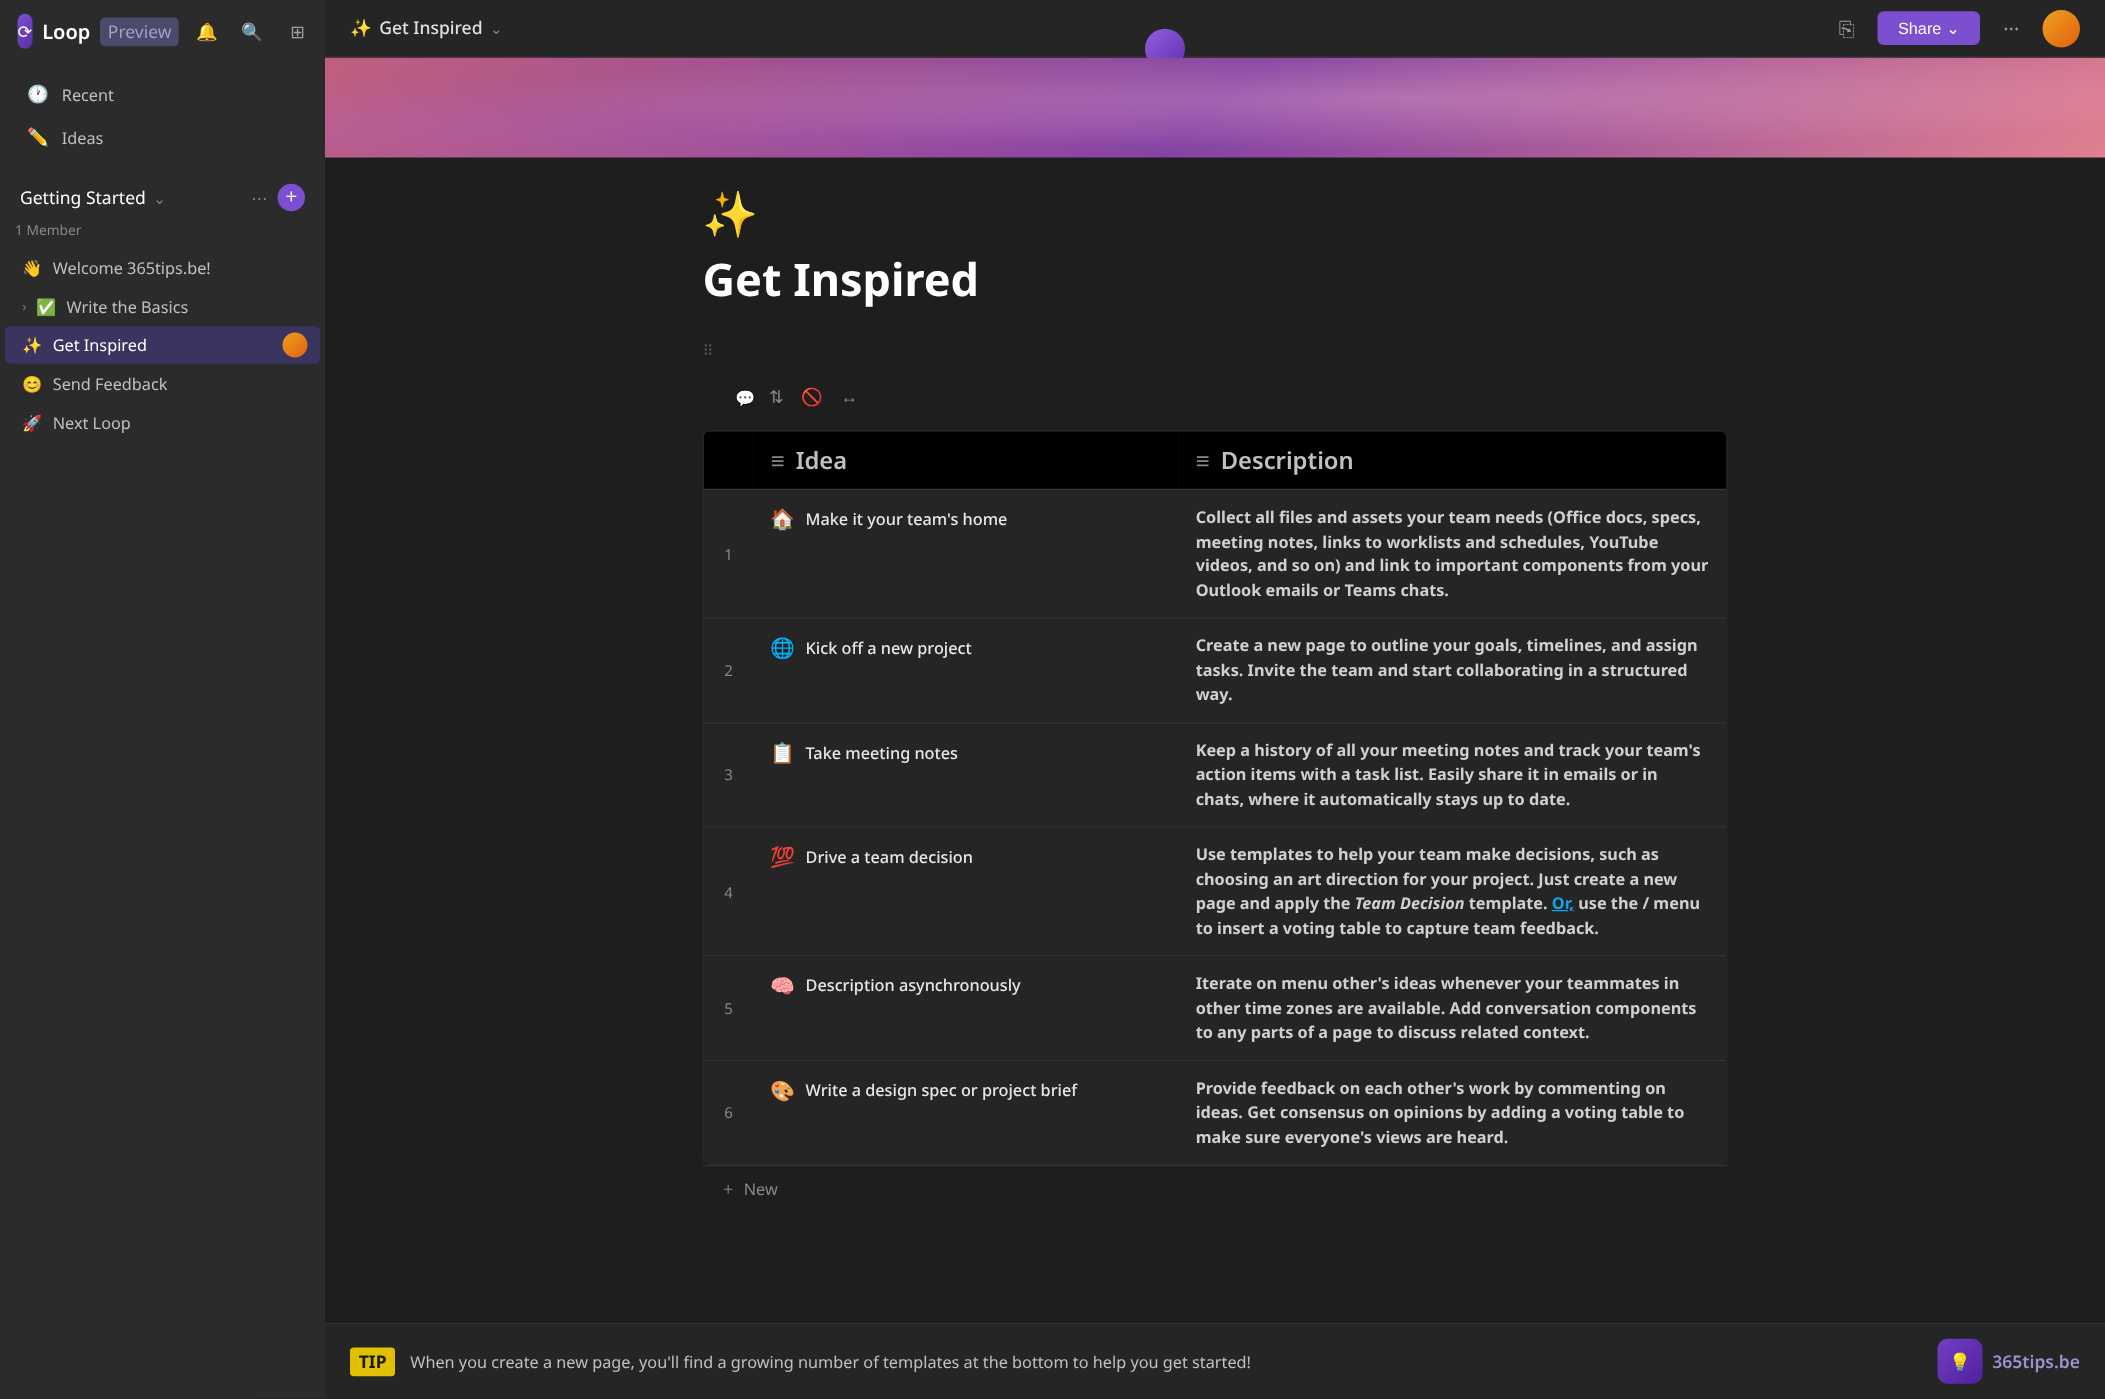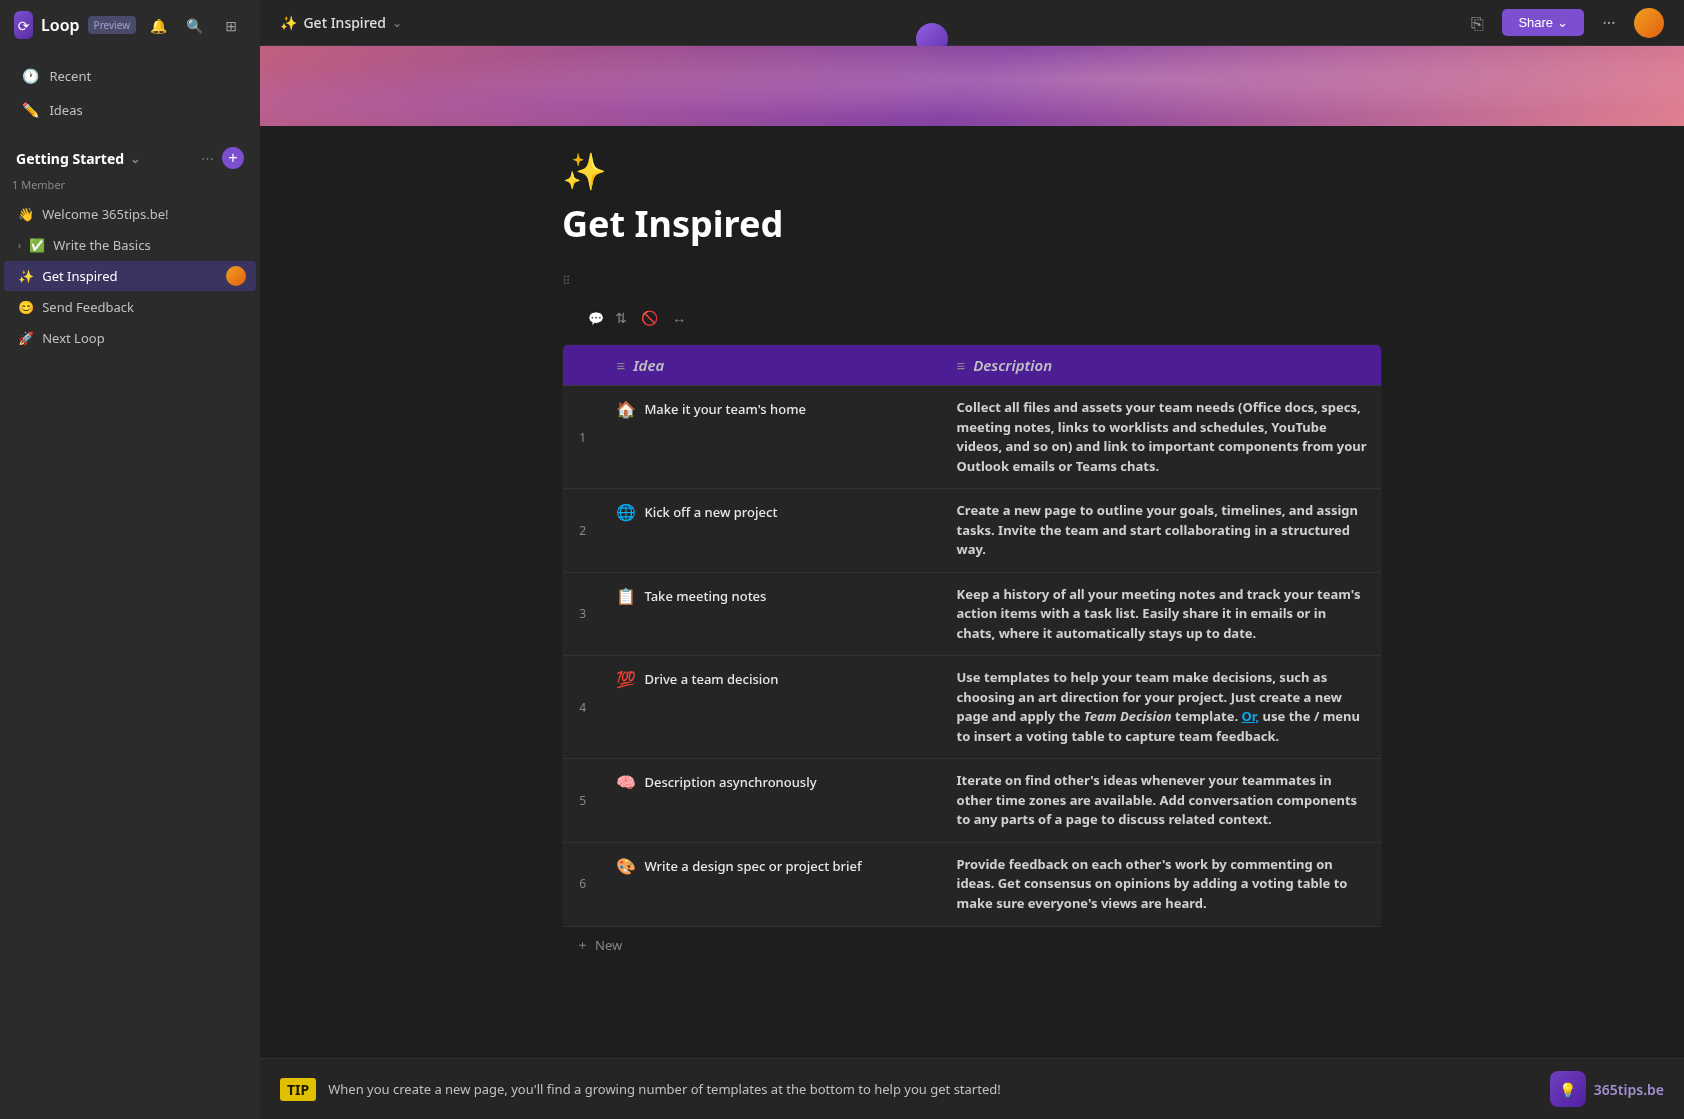--- a/index.html
+++ b/index.html
@@ -43,21 +43,21 @@
 
     .app-name {
       font-size: 16px;
       font-weight: 600;
       color: #ffffff;
     }
 
     .preview-badge {
       background: #4a4a6a;
       color: #a0a0d0;
-      font-size: 10px;
+      font-size: 14px;
       padding: 2px 6px;
       border-radius: 4px;
     }
 
     .sidebar-nav {
       padding: 8px 0;
     }
 
     .nav-item {
       display: flex;
@@ -79,21 +79,21 @@
       justify-content: space-between;
       padding: 8px 12px;
       margin: 4px 4px 0;
     }
 
     .workspace-name {
       display: flex;
       align-items: center;
       gap: 6px;
       font-size: 14px;
-      font-weight: 700;
+      font-weight: 400;
       color: #ffffff;
       cursor: pointer;
     }
 
     .workspace-controls {
       display: flex;
       align-items: center;
       gap: 4px;
     }
 
@@ -321,28 +321,27 @@
     .ideas-table {
       width: 100%;
       border-collapse: collapse;
       border-radius: 6px;
       overflow: hidden;
       background: #252525;
       border: 1px solid #3a3a3a;
     }
 
     .ideas-table th {
-      background: #4c1d95;
+      background: #000000;
       padding: 10px 14px;
-      font-size: 15px;
+      font-size: 19px;
       font-weight: 600;
       color: #c0c0c0;
       text-align: left;
       border-bottom: 1px solid #3a3a3a;
-      font-style: italic;
     }
 
     .ideas-table th:first-child {
       width: 40px;
       text-align: center;
       color: #666;
     }
 
     .col-idea { width: 340px; }
     .col-desc { }
@@ -652,21 +651,21 @@
 
           <tr>
             <td>5</td>
             <td>
               <div class="idea-title">
                 <span class="idea-emoji">🧠</span>
                 <span>Description asynchronously</span>
               </div>
             </td>
             <td>
-              <span class="desc-text">Iterate on find other's ideas whenever your teammates in other time zones are available. Add conversation components to any parts of a page to discuss related context.</span>
+              <span class="desc-text">Iterate on menu other's ideas whenever your teammates in other time zones are available. Add conversation components to any parts of a page to discuss related context.</span>
             </td>
           </tr>
 
           <tr>
             <td>6</td>
             <td>
               <div class="idea-title">
                 <span class="idea-emoji">🎨</span>
                 <span>Write a design spec or project brief</span>
               </div>

